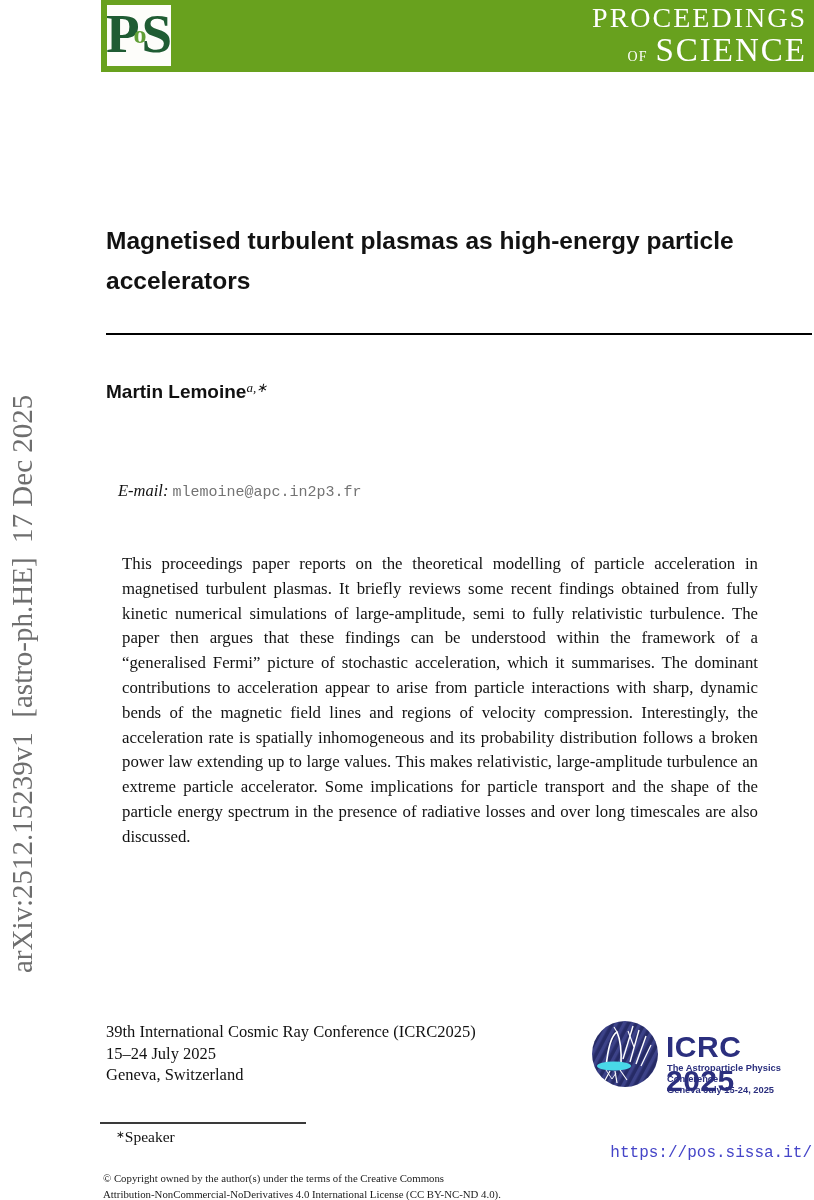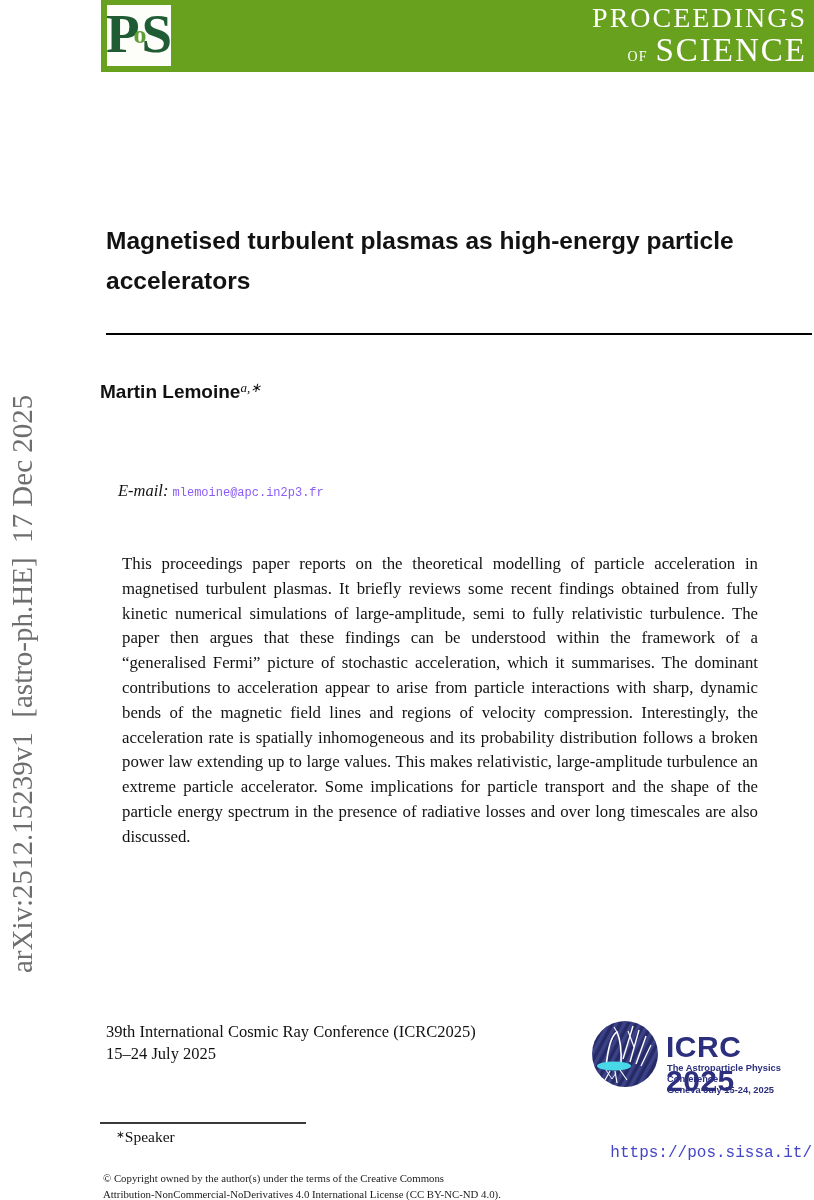--- a/index.html
+++ b/index.html
@@ -28,32 +28,32 @@
                      font-family:"Liberation Serif", serif; font-size:29px; line-height:40px;
                      color:#6E6E6E; white-space:pre; }
 
   
   .paper-title { position:absolute; left:106px; top:221px; width:700px;
                  font-family:"Liberation Sans", sans-serif; font-weight:bold;
                  font-size:24.5px; line-height:40px; color:#121212; }
   .title-rule { position:absolute; left:106px; top:333px; width:706px; height:2px; background:#000; }
 
   
-  .author-line { position:absolute; left:100px; top:380px; font-family:"Liberation Sans", sans-serif;
+  .author-line { position:absolute; left:106px; top:380px; font-family:"Liberation Sans", sans-serif;
                  font-weight:bold; font-size:19px; color:#111; }
   .author-sup { font-family:"Liberation Serif", serif; font-style:italic; font-weight:normal;
                 font-size:13px; vertical-align:6px; }
   .affiliation { position:absolute; left:109px; top:408px; font-family:"Liberation Serif", serif;
                  font-style:italic; font-size:16.5px; line-height:22px; color:#111; }
   .affil-sup { font-size:11.5px; vertical-align:5px; }
   .affil-indent { padding-left:9px; }
   .email-line { position:absolute; left:118px; top:481px; font-size:16.5px; color:#111; }
   .email-label { font-family:"Liberation Serif", serif; font-style:italic; }
   .email-link { font-family:"Liberation Mono", "DejaVu Sans Mono", monospace; font-style:normal;
-                font-size:12px; color:#8b5cf6; }
+                font-size:15px; color:#737373; }
 
   
   .abstract { position:absolute; left:122px; top:552px; width:636px;
               font-family:"Liberation Serif", serif; font-size:16.8px; line-height:24.8px;
               text-align:justify; color:#121212; }
 
   
   .conference { position:absolute; left:106px; top:1021px; font-family:"Liberation Serif", serif;
                 font-size:16.5px; line-height:21.7px; color:#111; }
 
@@ -108,20 +108,21 @@
   <div class="email-line">
     <span class="email-label">E-mail:</span>
     <a class="email-link">mlemoine@apc.in2p3.fr</a>
   </div>
 
   <p class="abstract">This proceedings paper reports on the theoretical modelling of particle acceleration in magnetised turbulent plasmas. It briefly reviews some recent findings obtained from fully kinetic numerical simulations of large-amplitude, semi to fully relativistic turbulence. The paper then argues that these findings can be understood within the framework of a “generalised Fermi” picture of stochastic acceleration, which it summarises. The dominant contributions to acceleration appear to arise from particle interactions with sharp, dynamic bends of the magnetic field lines and regions of velocity compression. Interestingly, the acceleration rate is spatially inhomogeneous and its probability distribution follows a broken power law extending up to large values. This makes relativistic, large-amplitude turbulence an extreme particle accelerator. Some implications for particle transport and the shape of the particle energy spectrum in the presence of radiative losses and over long timescales are also discussed.</p>
 
   <div class="conference">
     <div>39th International Cosmic Ray Conference (ICRC2025)</div>
     <div>15–24 July 2025</div>
+    <div>Geneva, Switzerland</div>
   </div>
 
   <div class="icrc">
     <svg class="icrc-circle" width="66" height="66" viewBox="0 0 66 66">
       <defs>
         <clipPath id="icrcclip">
             <circle cx="33" cy="33" r="33"></circle>
           </clipPath>
         <pattern id="icrcstripes" patternUnits="userSpaceOnUse" width="7" height="7" patternTransform="rotate(28)">
           <rect width="7" height="7" fill="#262B66"></rect>

